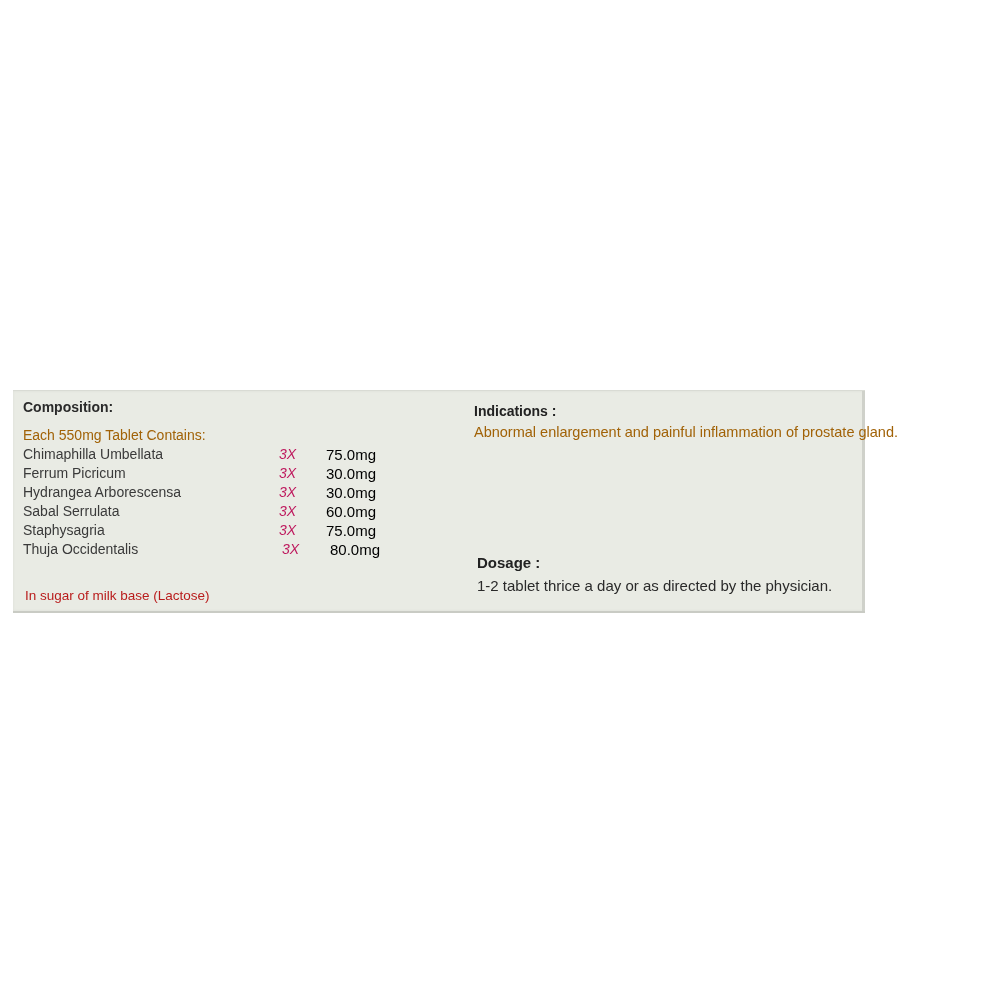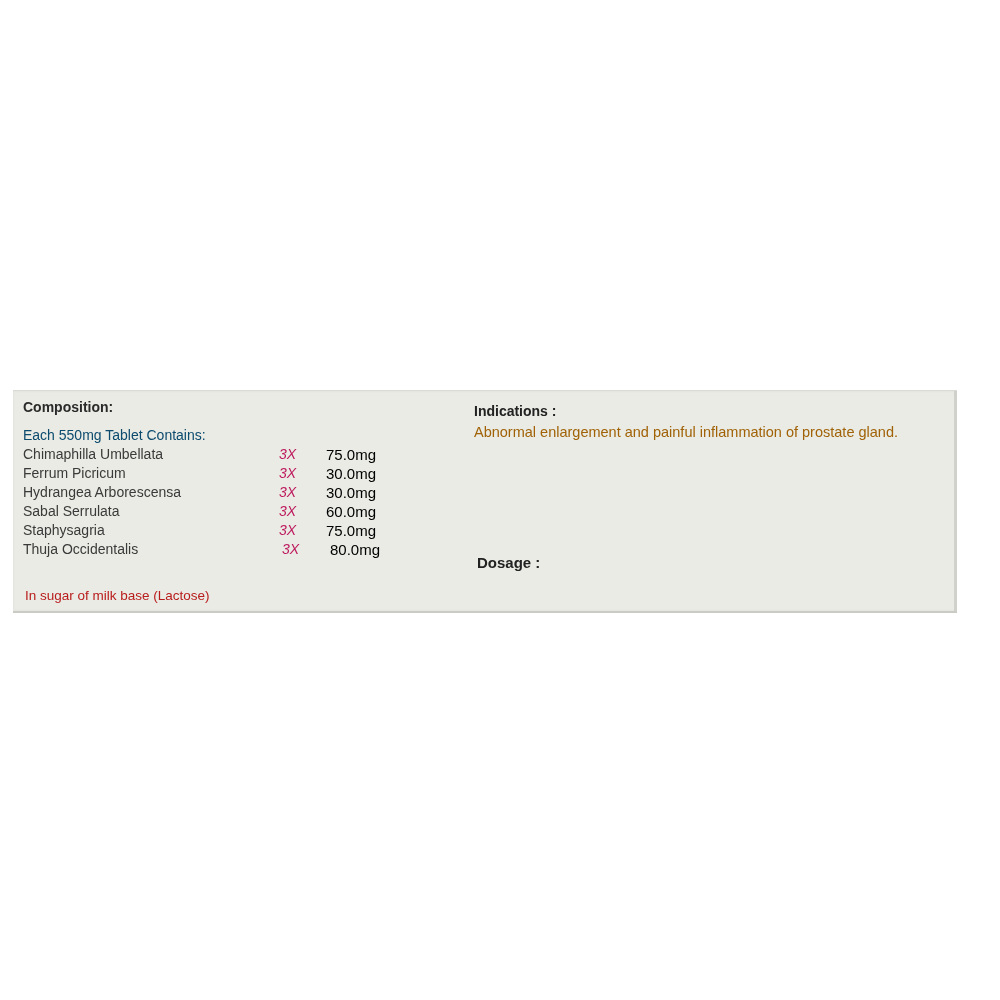--- a/index.html
+++ b/index.html
@@ -1,20 +1,20 @@
 <!DOCTYPE html>
 <html><head>
 <meta charset="utf-8">
 <style>
   html, body { margin:0; padding:0; }
   body { width:1000px; height:1000px; background:#ffffff; position:relative; overflow:hidden; font-family:"Liberation Sans", sans-serif; }
-  .panel { position:absolute; left:13px; top:390px; width:944px; height:220px; background:#e9ebe4; border-top:1px solid #d9dbd4; border-bottom:2px solid #c9cbc4; box-shadow: inset 0 0 3px rgba(0,0,0,0.06); }
+  .panel { position:absolute; left:13px; top:390px; width:852px; height:220px; background:#e9ebe4; border-top:1px solid #d9dbd4; border-bottom:2px solid #c9cbc4; box-shadow: inset 0 0 3px rgba(0,0,0,0.06); }
   .panel-right-edge { position:absolute; right:0; top:0; width:3px; height:100%; background:#cfd1ca; }
   .comp-title { position:absolute; left:10px; top:8px; font-size:14px; font-weight:bold; color:#2a2a2a; }
-  .comp-sub { position:absolute; left:10px; top:36px; font-size:14px; color:#0c4a6e; }
+  .comp-sub { position:absolute; left:10px; top:36px; font-size:14px; color:#a16207; }
   .comp-list { position:absolute; left:10px; top:54px; width:380px;text-align:right; }
   .comp-row { position:relative; height:19px; font-size:14px; color:#3a3a3a; line-height:19px; }
   .comp-row .name { position:absolute; left:0; }
   .comp-row .pot { position:absolute; left:256px; color:#be185d;font-style:italic; }
   .comp-row .qty { position:absolute; left:303px; color:#000000; font-size:15px; }
   .comp-base { position:absolute; left:12px; top:197px; font-size:13.5px; color:#b91c1c; }
   .ind-title { position:absolute; left:461px; top:12px; font-size:14px; font-weight:bold; color:#222; }
   .ind-text { position:absolute; left:461px; top:31px; width:500px; font-size:14.5px; line-height:20px; color:#a16207; }
   .dos-title { position:absolute; left:464px; top:163px; font-size:15px; font-weight:bold; color:#222; }
   .dos-text { position:absolute; left:464px; top:186px; font-size:15px; color:#2a2a2a; }
@@ -60,13 +60,14 @@
       <span class="qty" style="left:307px">80.0mg</span>
     </div>
   </div>
 
   <div class="comp-base">In sugar of milk base (Lactose)</div>
 
   <div class="ind-title">Indications :</div>
   <div class="ind-text">Abnormal enlargement and painful inflammation of prostate gland.</div>
 
   <div class="dos-title">Dosage :</div>
+  <div class="dos-text">1-2 tablet thrice a day or as directed by the physician.</div>
 </div>
 
 </body></html>

